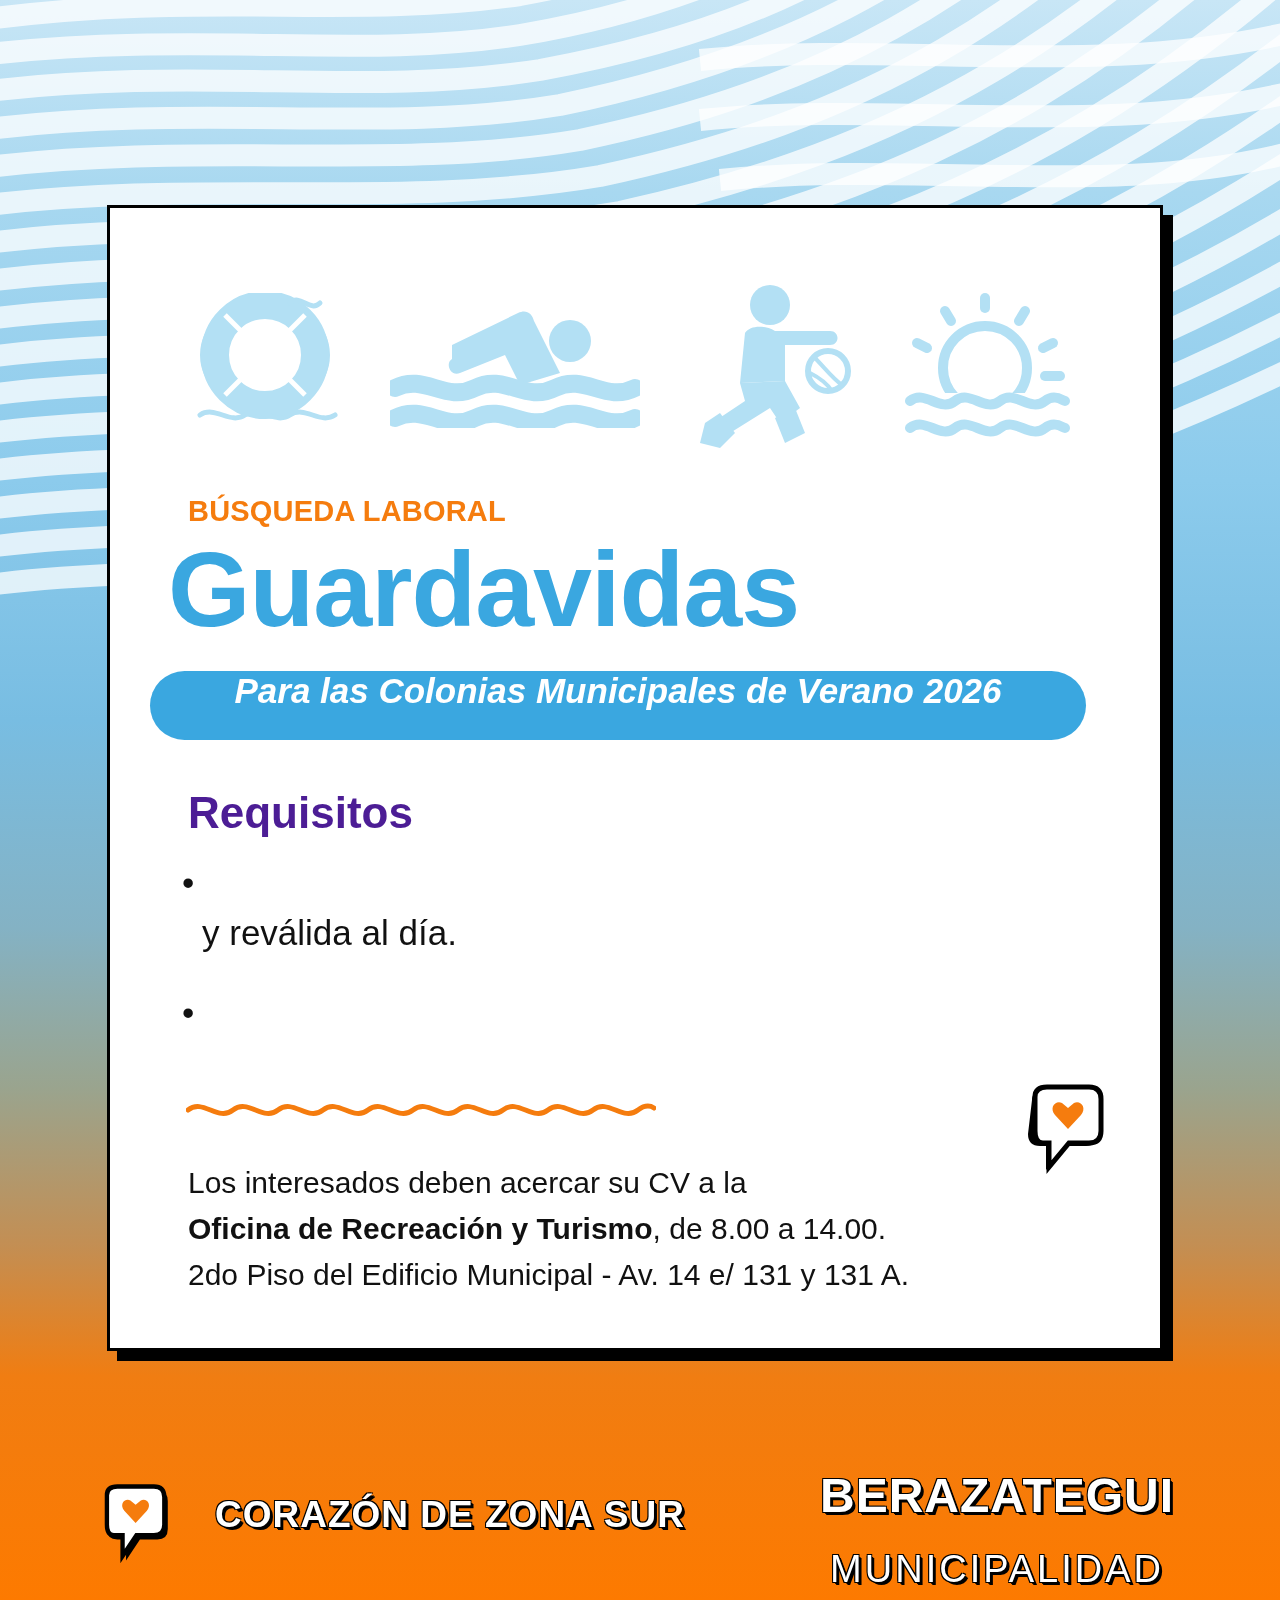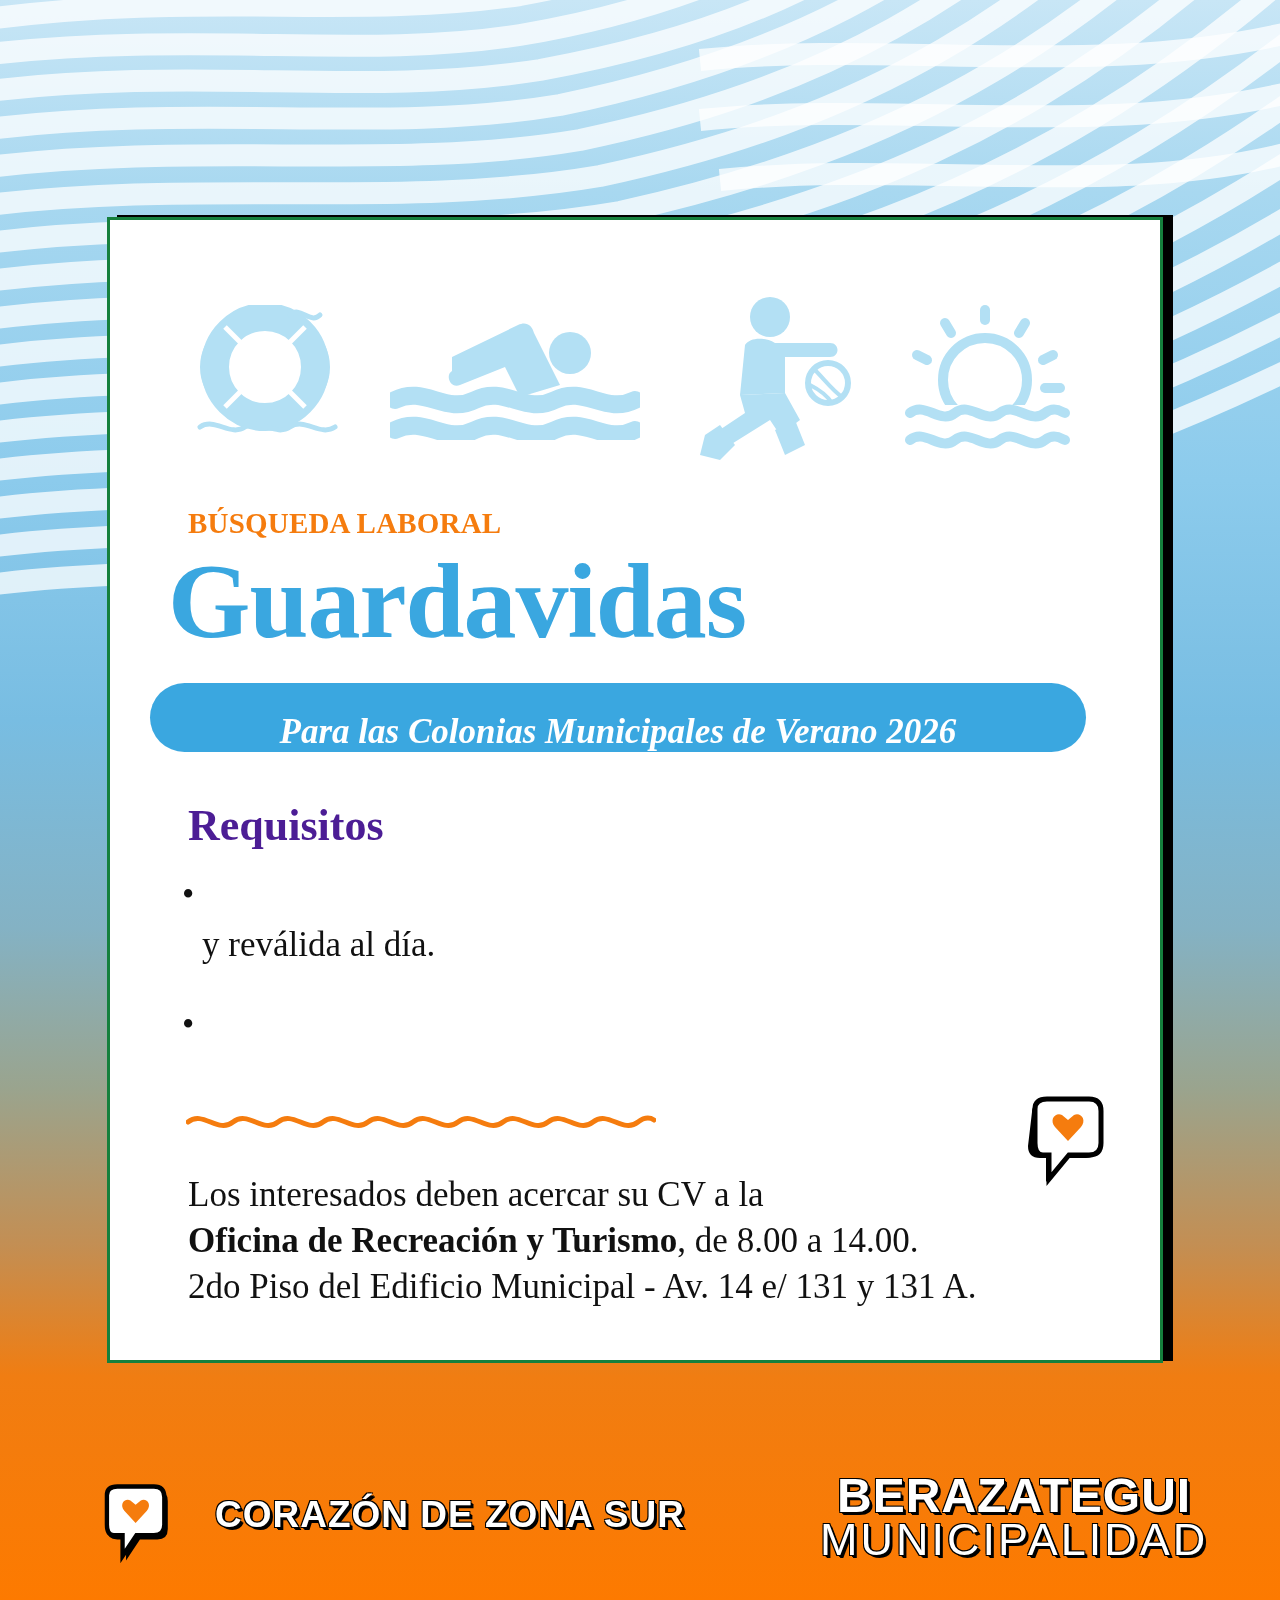--- a/index.html
+++ b/index.html
@@ -20,77 +20,78 @@
   }
   .waves {
     position: absolute; left: 0; top: 0; width: 1280px; height: 700px;
     pointer-events: none;
   }
   .card-shadow {
     position: absolute; left: 117px; top: 215px; width: 1056px; height: 1146px;
     background: #000;
   }
   .card {
-    position: absolute; left: 107px; top: 217px; width: 1056px; height: 1146px;
-    background: #fff; border: 3px solid #15803d; font-family: Liberation Serif, serif;
+    position: absolute; left: 107px; top: 205px; width: 1056px; height: 1146px;
+    background: #fff; border: 3px solid #000000;
   }
   .icons-row {
     position: absolute; left: 85px; top: 75px; width: 880px; height: 170px;
   }
   .icon { position: absolute; }
   .kicker {
     position: absolute; left: 78px; top: 287px;
     color: #f57c0e; font-weight: 700; font-size: 29px; letter-spacing: 0.2px;
   }
   .title {
     position: absolute; left: 58px; top: 318px;
     color: #3aa7e0; font-weight: 700; font-size: 106px; letter-spacing: -1px;
     line-height: 1.2;
   }
   .pill {
     position: absolute; left: 40px; top: 463px; width: 936px; height: 69px;
     background: #3aa7e0; border-radius: 35px;
-    display: flex; align-items: flex-end; justify-content: center;
+    display: flex; align-items: flex-start; justify-content: center;
   }
   .pill span {
     color: #fff; font-style: italic; font-weight: 700; font-size: 35px;
   }
   .req-title {
     position: absolute; left: 78px; top: 580px;
     color: #4c1d95; font-weight: 700; font-size: 44px;
   }
   .req-list { position: absolute; left: 72px; top: 650px; width: 880px; }
   .req-item {
     display: flex; font-size: 35px; color: #111; line-height: 50px; margin-bottom: 30px;
   }
   .req-item .bullet { width: 20px; flex: none; }
   .squiggle { position: absolute; left: 76px; top: 890px; }
   .chat-icon-card { position: absolute; left: 915px; top: 875px; }
   .contact {
     position: absolute; left: 78px; top: 952px; width: 920px;
-    font-size: 35px; color: #111; line-height: 46px;
+    font-size: 30px; color: #111; line-height: 46px;
   }
   .contact b { font-weight: 700; }
   .footer-chat { position: absolute; left: 98px; top: 1483px; }
   .slogan {
     position: absolute; left: 215px; top: 1494px;
     color: #fff; font-weight: 700; font-size: 37px; letter-spacing: 1px;
     text-shadow: 2px 2px 0 #000, -1px -1px 0 #000, 1px -1px 0 #000, -1px 1px 0 #000, 3px 3px 0 #000;
   }
   .brand {
     position: absolute; left: 820px; top: 1472px; text-align: center;
     color: #fff; font-weight: 700;
   }
   .brand .b1 {
     font-size: 48px; letter-spacing: 1px; line-height: 48px;
     text-shadow: 2px 2px 0 #000, -1px -1px 0 #000, 1px -1px 0 #000, -1px 1px 0 #000, 3px 3px 0 #000;
   }
   .brand .b2 {
-    font-size: 45px; letter-spacing: 3px; line-height: 40px; font-weight: 400;
+    font-size: 38px; letter-spacing: 3px; line-height: 40px; font-weight: 400;
     text-shadow: 2px 2px 0 #000, -1px -1px 0 #000, 1px -1px 0 #000, -1px 1px 0 #000, 3px 3px 0 #000;
+    margin-top: 29px;
   }
 </style>
 </head>
 <body>
 
 <svg class="waves" viewBox="0 0 1280 700" preserveAspectRatio="none">
   <g fill="none" stroke="#ffffff" stroke-opacity="0.75" stroke-width="22">
     <path d="M-20 20 C200 -10 350 20 520 -5 C600 -20 680 -40 760 -60"></path>
     <path d="M-20 55 C200 30 360 60 520 35 C700 5 820 -60 900 -120"></path>
     <path d="M-20 92 C200 65 360 98 540 70 C760 30 880 -40 1000 -150"></path>

